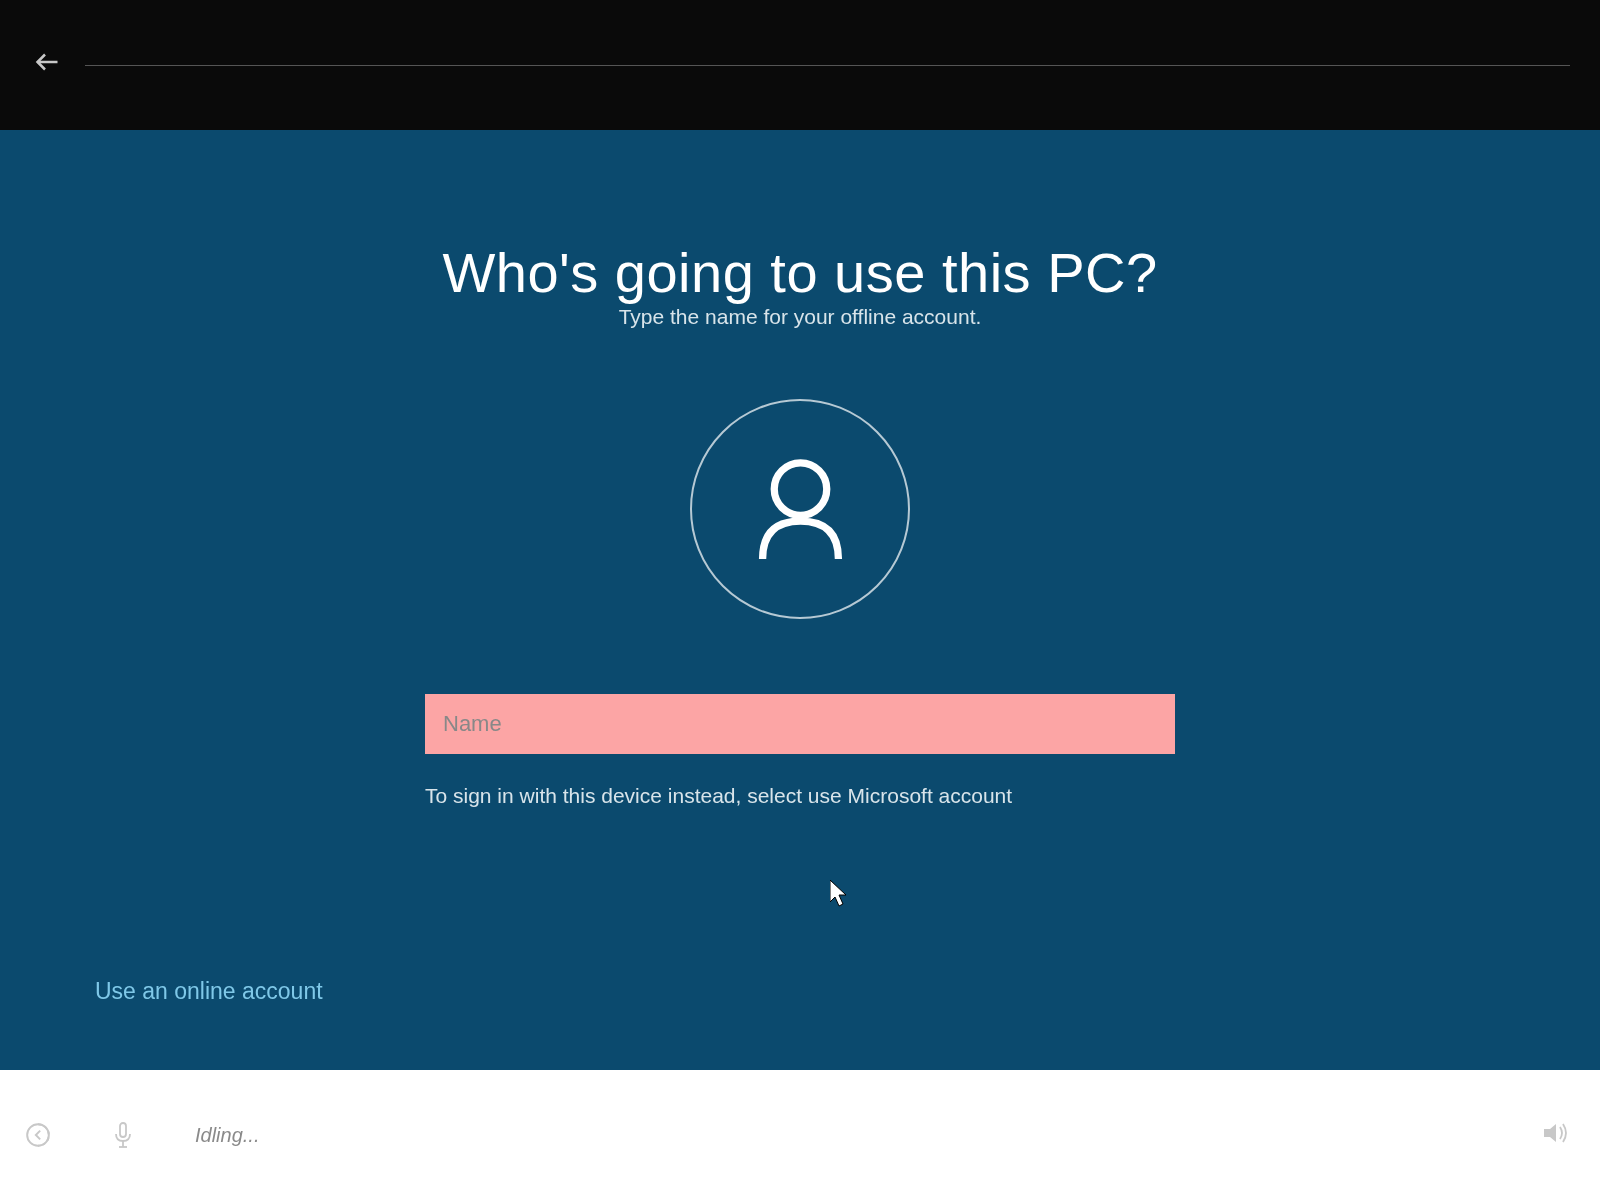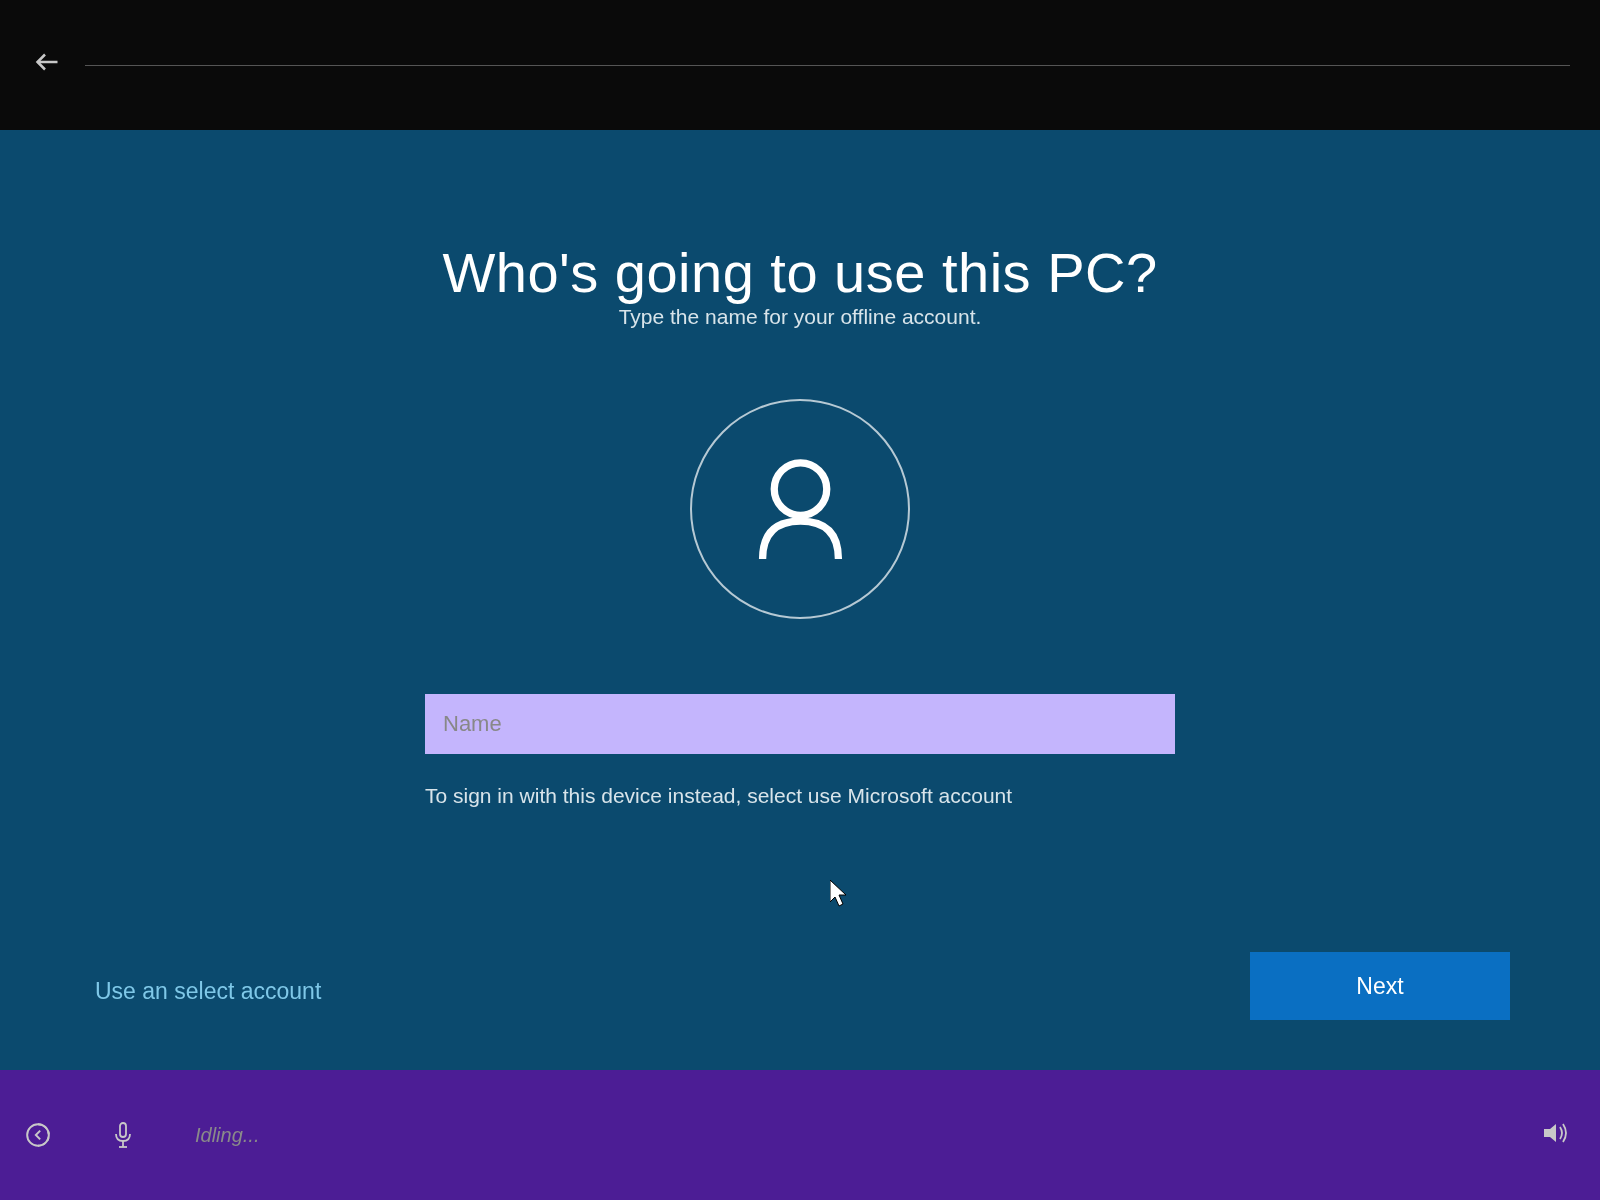--- a/index.html
+++ b/index.html
@@ -65,21 +65,21 @@
       justify-content: center;
       margin-bottom: 75px;
     }
     .avatar-circle svg {
       width: 95px;
       height: 105px;
     }
     .name-input {
       width: 750px;
       height: 60px;
-      background: #c4b5fd;
+      background: #fca5a5;
       border: none;
       padding: 0 18px;
       font-size: 22px;
       color: #333;
       outline: none;
     }
     .name-input::placeholder {
       color: #888;
     }
     .hint {
@@ -107,21 +107,21 @@
       color: #fff;
       border: none;
       font-size: 23px;
       cursor: pointer;
       display: flex;
       align-items: center;
       justify-content: center;
     }
     .bottom-bar {
       height: 130px;
-      background: #4c1d95;
+      background: #ffffff;
       display: flex;
       align-items: center;
       padding: 0 25px;
       position: relative;
     }
     .bottom-icon {
       color: #c8c8c8;
       margin-right: 60px;
       cursor: pointer;
       display: flex;
@@ -168,25 +168,22 @@
     <svg viewBox="0 0 64 72" fill="none" stroke="#fff" stroke-width="5">
       <circle cx="32" cy="22" r="18"></circle>
       <path d="M 6 70 Q 6 44 32 44 Q 58 44 58 70"></path>
     </svg>
   </div>
 
   <input class="name-input" type="text" placeholder="Name" style="">
 
   <div class="hint">To sign in with this device instead, select use Microsoft account</div>
 
-  <a class="use-online">Use an select account</a>
-
-  <button class="next-btn">
-    <span>Next</span>
-  </button>
+  <a class="use-online">Use an online account</a>
+
 </div>
 
 <div class="bottom-bar">
   <div class="bottom-icon">
     <svg width="26" height="26" viewBox="0 0 24 24" fill="none" stroke="currentColor" stroke-width="1.8">
       <circle cx="12" cy="12" r="10"></circle>
       <path d="M 12 2 A 10 10 0 0 1 12 22" stroke-dasharray="3 3"></path>
       <polyline points="14 8 10 12 14 16" fill="none"></polyline>
     </svg>
   </div>

